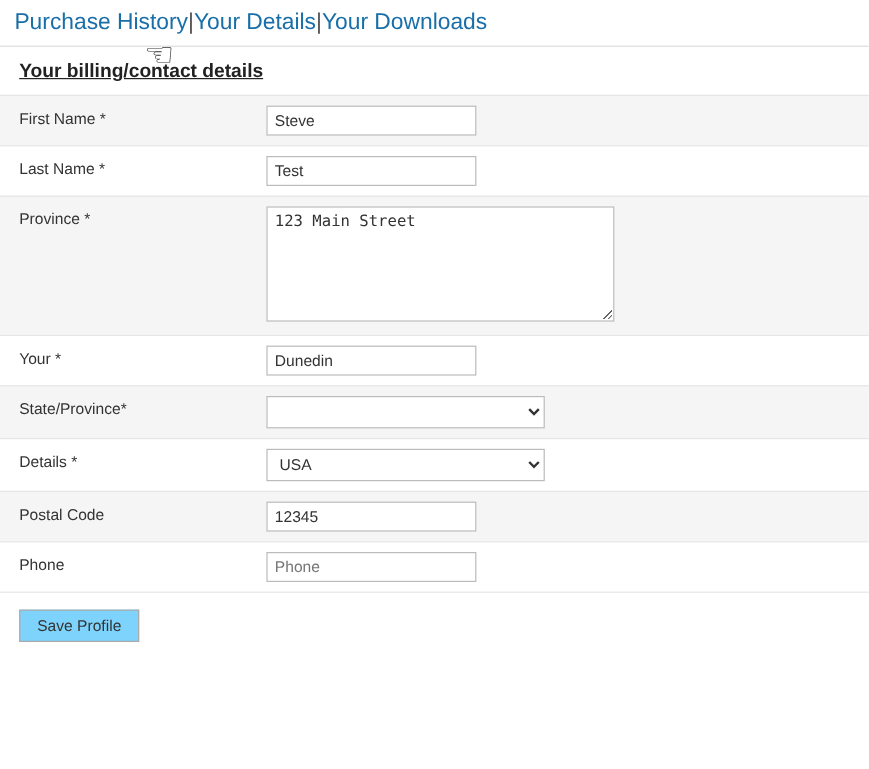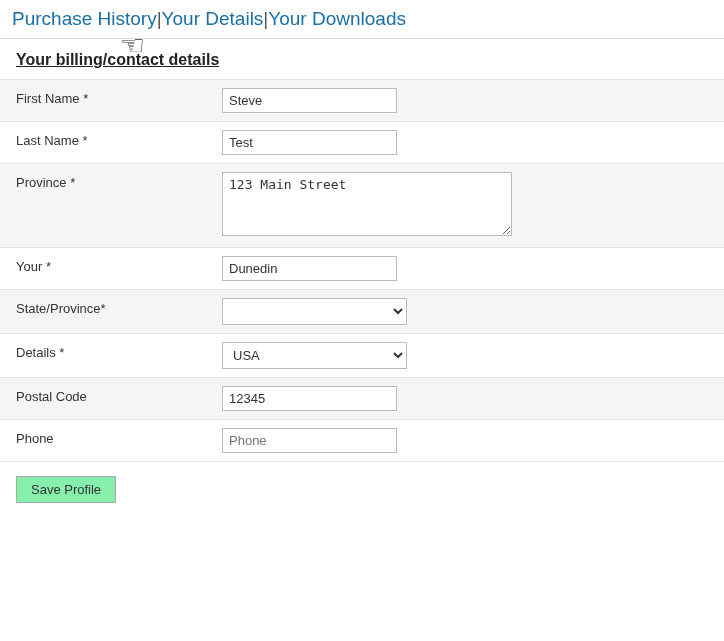--- a/index.html
+++ b/index.html
@@ -76,43 +76,43 @@
       width: 175px;
       background: #fff;
       color: #333;
     }
 
     textarea {
       border: 1px solid #bbb;
       padding: 4px 6px;
       font-size: 13px;
       width: 290px;
-      height: 64px;
+      height: 96px;
       background: #fff;
       color: #333;
       resize: both;
     }
 
     select {
       border: 1px solid #bbb;
       padding: 4px 6px;
       font-size: 13px;
-      width: 185px;
+      width: 232px;
       background: #fff;
       color: #333;
     }
 
     .save-section {
       border-top: 1px solid #e5e5e5;
       padding: 14px 16px;
       background: #fff;
     }
 
     .save-button {
-      background: #86efac;
+      background: #7dd3fc;
       border: 1px solid #aaa;
       padding: 5px 14px;
       font-size: 13px;
       cursor: pointer;
       color: #333;
     }
 
     .cursor-overlay {
       position: relative;
       display: inline-block;

